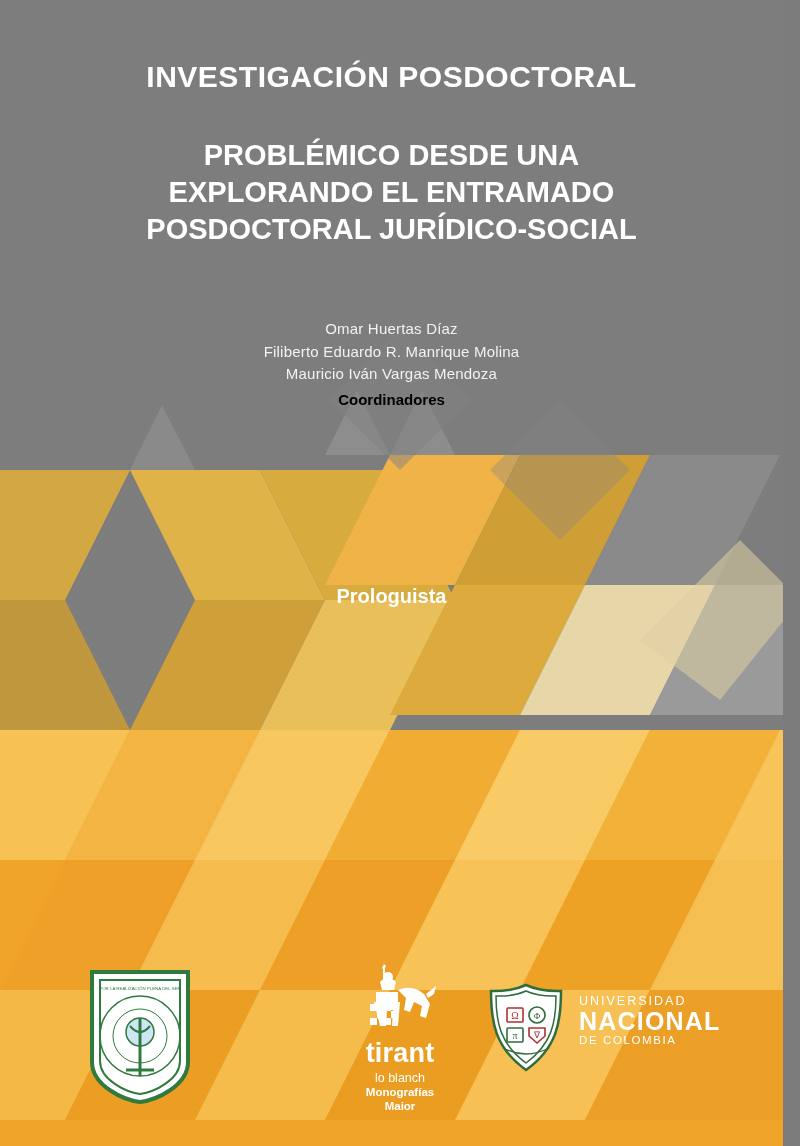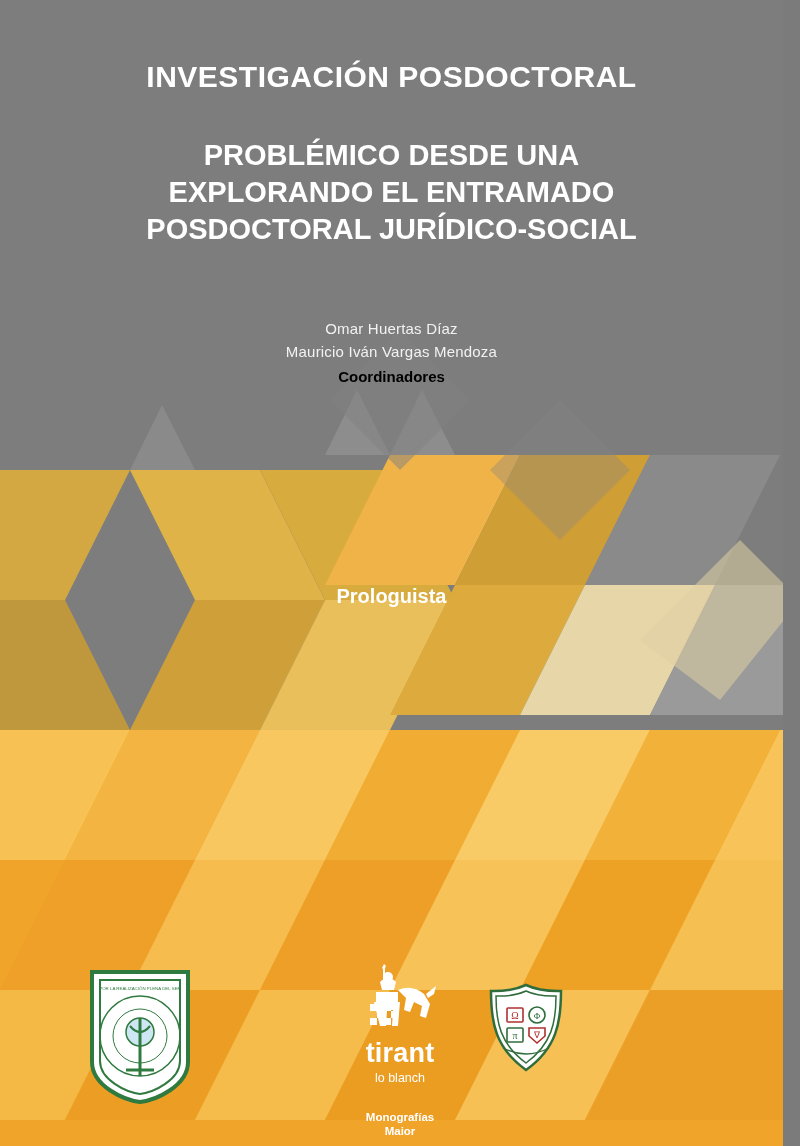--- a/index.html
+++ b/index.html
@@ -84,21 +84,21 @@
 
   .logo-uabc { left:86px; bottom:8px; width:108px; height:140px; }
   .logo-tirant { left:330px; bottom:6px; width:140px; height:148px; text-align:center; }
   .logo-unal { right:70px; bottom:42px; width:230px; height:90px; }
 
   .tirant-word {
     color:#ffffff; font-weight:bold; font-size:27px; line-height:1;
     margin-top:4px; letter-spacing:0.2px;
   }
   .tirant-sub { color:#ffffff; font-size:12.5px; line-height:1.15; margin-top:4px;}
-  .tirant-mono { color:#ffffff; font-size:11.5px; font-weight:bold; line-height:1.2; margin-top:26px;}
+  .tirant-mono { color:#ffffff; font-size:11.5px; font-weight:bold; line-height:1.2; margin-top:1px;}
 
   .unal-text { position:absolute; left:96px; top:12px; color:#ffffff; text-align:left; }
   .unal-1 { font-size:12.5px; letter-spacing:2.0px; }
   .unal-2 { font-size:25px; font-weight:bold; letter-spacing:1.2px; line-height:1.05; }
   .unal-3 { font-size:11.5px; letter-spacing:1.6px; }
 </style>
 </head>
 <body>
 
 <div class="cover">
@@ -160,20 +160,21 @@
     <h1 class="t-main">INVESTIGACIÓN POSDOCTORAL</h1>
     <div class="t-sub">
       <div>PROBLÉMICO DESDE UNA</div>
       <div>EXPLORANDO EL ENTRAMADO</div>
       <div>POSDOCTORAL JURÍDICO-SOCIAL</div>
     </div>
   </div>
 
   <div class="authors">
     <div class="name">Omar Huertas Díaz</div>
+    <div class="name">Filiberto Eduardo R. Manrique Molina</div>
     <div class="name">Mauricio Iván Vargas Mendoza</div>
     <div class="role">Coordinadores</div>
   </div>
 
   <div class="prologue">
     <div class="role">Prologuista</div>
   </div>
 
   <div class="logos">
 
@@ -229,16 +230,21 @@
         <rect x="24" y="26" width="16" height="14" rx="1" fill="none" stroke="#b03030" stroke-width="1.6"></rect>
         <text x="32" y="37" font-size="10" fill="#b03030" text-anchor="middle" font-family="Liberation Serif, serif">Ω</text>
         <circle cx="54" cy="33" r="8" fill="none" stroke="#2f6e3c" stroke-width="1.6"></circle>
         <text x="54" y="37" font-size="9" fill="#2f6e3c" text-anchor="middle" font-family="Liberation Serif, serif">Φ</text>
         <rect x="24" y="46" width="16" height="14" rx="1" fill="none" stroke="#2f6e3c" stroke-width="1.6"></rect>
         <text x="32" y="57" font-size="10" fill="#2f6e3c" text-anchor="middle" font-family="Liberation Serif, serif">π</text>
         <path d="M46 46 h16 v8 l-8 7 -8 -7 z" fill="none" stroke="#b03030" stroke-width="1.6"></path>
         <text x="54" y="56" font-size="9" fill="#b03030" text-anchor="middle" font-family="Liberation Serif, serif">∇</text>
         <path d="M20 66 q23 12 46 0" fill="none" stroke="#2f6e3c" stroke-width="1.4"></path>
       </svg>
+      <div class="unal-text">
+        <div class="unal-1">UNIVERSIDAD</div>
+        <div class="unal-2">NACIONAL</div>
+        <div class="unal-3">DE COLOMBIA</div>
+      </div>
     </div>
 
   </div>
 </div>
 
 </body></html>

